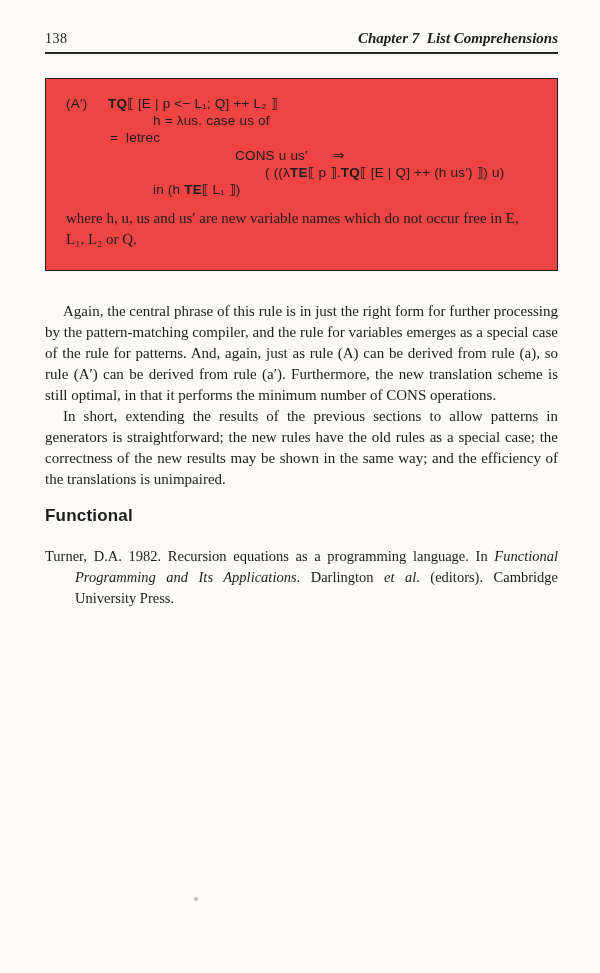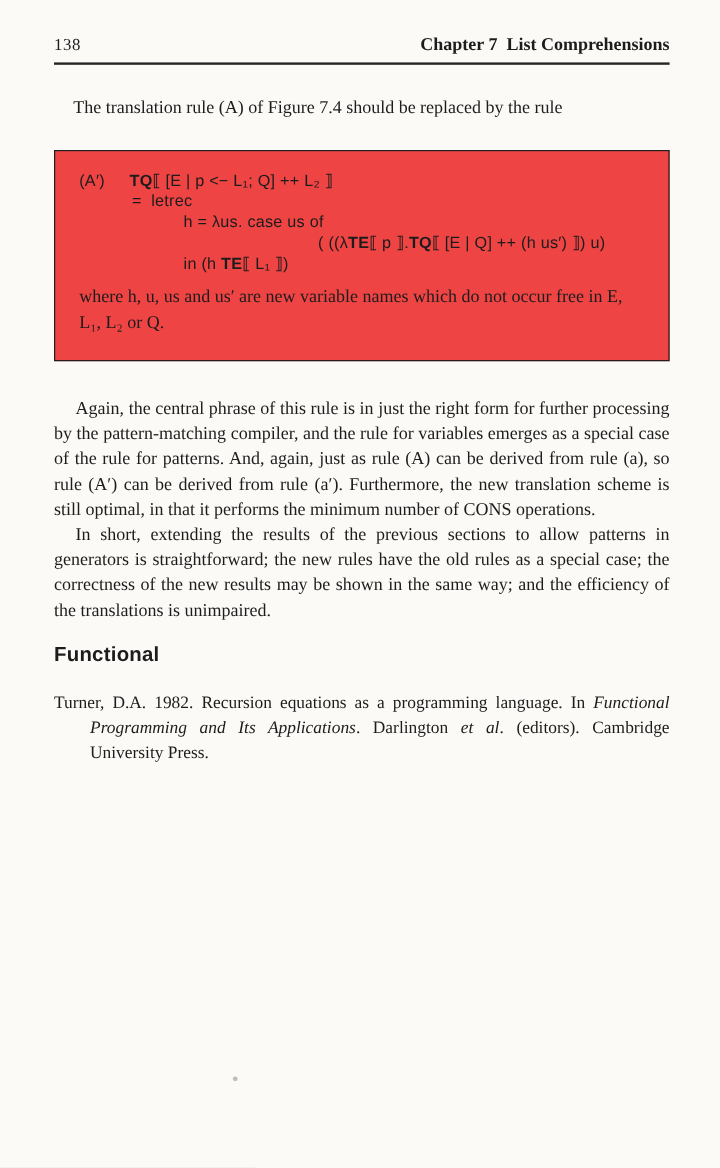--- a/index.html
+++ b/index.html
@@ -24,20 +24,21 @@
     justify-content: space-between;
     align-items: baseline;
   }
   .page-number {
     font-size: 14px;
     letter-spacing: 0.5px;
   }
   .chapter-title {
     font-size: 15px;
     font-weight: bold;
+    font-style: italic;
   }
   .header-rule {
     margin-top: 5px;
     height: 2px;
     background: #262626;
   }
   
   .intro {
     margin: 26px 0 0 0;
     font-size: 15px;
@@ -123,29 +124,31 @@
 <body>
 
 <div class="page">
 
   <div class="header">
     <span class="page-number">138</span>
     <span class="chapter-title">Chapter 7&nbsp; List Comprehensions</span>
   </div>
   <div class="header-rule"></div>
 
-  <p class="intro">The translation rule (A) of Figure 7.4 should be replaced by the rule</p>
 
   <div class="rule-box">
     <div class="code">
       <div class="cl l1">
         <span class="rule-label">(A′)</span><span><b>TQ⟦</b> [E | p &lt;− L₁; Q] ++ L₂ <b>⟧</b></span>
       </div>
+      <div class="cl l3">h = λus. case us of</div>
       <div class="cl l2">=&nbsp;&nbsp;letrec</div>
-      <div class="cl l3">h = λus. case us of</div>
+      <div class="cl l5">
+        <span class="lhs">CONS u us′</span><span>⇒</span>
+      </div>
       <div class="cl l6">( ((λ<b>TE⟦</b> p <b>⟧</b>.<b>TQ⟦</b> [E | Q] ++ (h us′) <b>⟧</b>) u)</div>
       <div class="cl l8">in (h <b>TE⟦</b> L₁ <b>⟧</b>)</div>
     </div>
     <p class="box-note">where h, u, us and us′ are new variable names which do not occur free in E, L₁, L₂ or Q.</p>
   </div>
 
   <p class="body-para first-body">Again, the central phrase of this rule is in just the right form for further processing by the pattern-matching compiler, and the rule for variables emerges as a special case of the rule for patterns. And, again, just as rule (A) can be derived from rule (a), so rule (A′) can be derived from rule (a′). Furthermore, the new translation scheme is still optimal, in that it performs the minimum number of CONS operations.</p>
   <p class="body-para">In short, extending the results of the previous sections to allow patterns in generators is straightforward; the new rules have the old rules as a special case; the correctness of the new results may be shown in the same way; and the efficiency of the translations is unimpaired.</p>
 
   <h2 class="ref-heading">Functional</h2>

